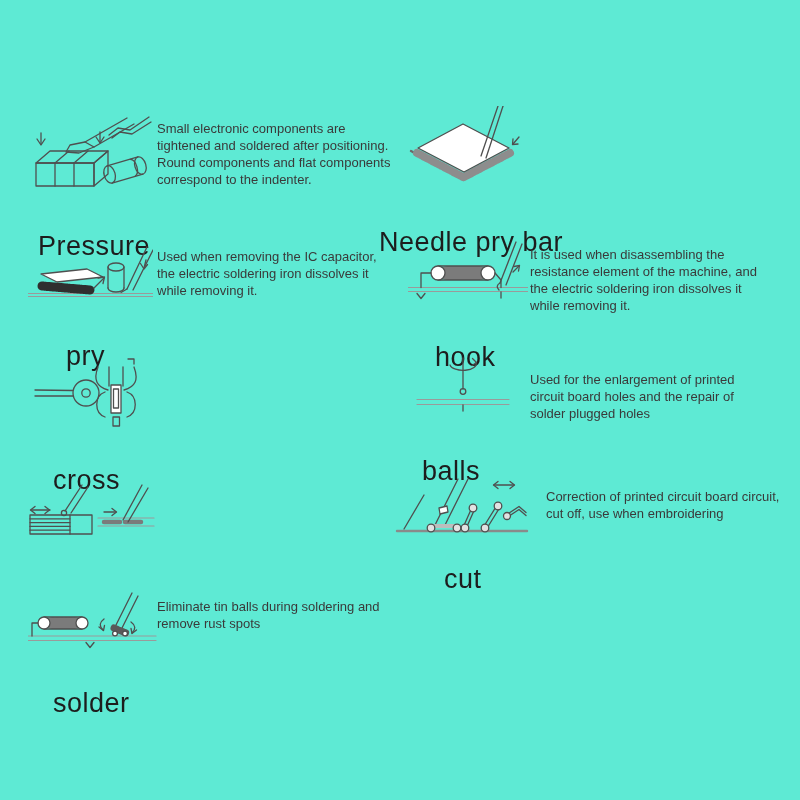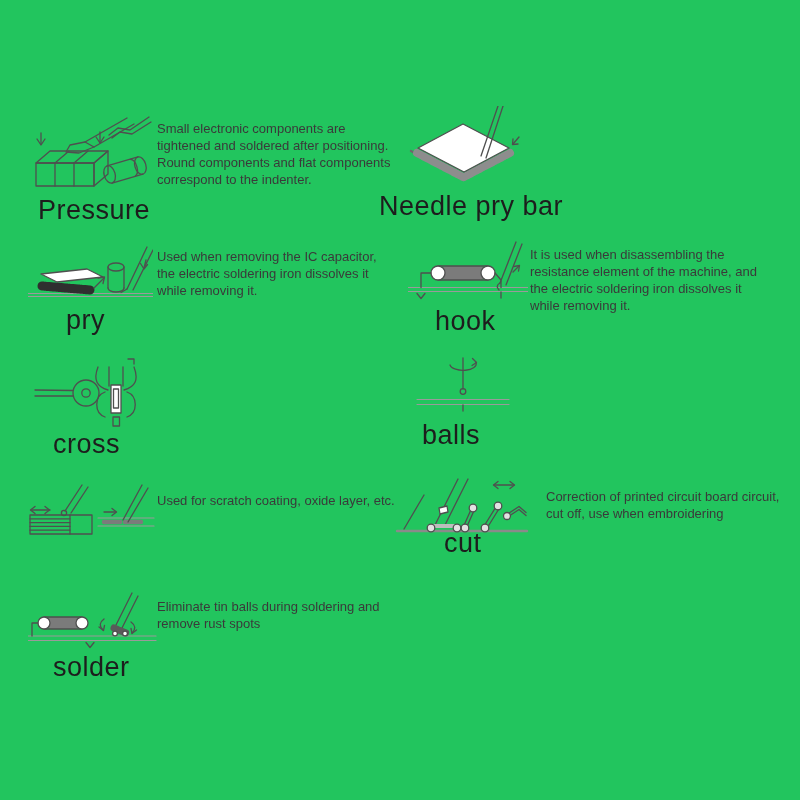--- a/index.html
+++ b/index.html
@@ -1,26 +1,26 @@
 <!DOCTYPE html>
 <html><head>
 <meta charset="utf-8">
 <style>
   html,body{margin:0;padding:0;background:#ffffff;}
   #canvas{
-    position:relative;width:800px;height:800px;background:#22c55e;overflow:hidden;
+    position:relative;width:800px;height:800px;background:#5eead4;overflow:hidden;
     font-family:"Liberation Sans", sans-serif;
   }
   .illus{position:absolute;}
   .desc{
     position:absolute;font-size:13px;line-height:17px;color:#3a3a3a;
     white-space:pre-line;letter-spacing:0;
   }
   .tool-label{
-    position:absolute;font-size:27px;color:#1d1d1d;letter-spacing:0.5px;
+    position:absolute;font-size:27px;color:#1d1d1d;letter-spacing:0.5px;margin-top:36px;
   }
   svg .thin{stroke:#9a9a9a;stroke-width:1.2;}
 </style>
 </head>
 <body>
 
 <div id="canvas">
 
   <svg class="illus" style="left:28px;top:113px" width="125" height="80" viewBox="0 0 125 80">
     <g stroke="#4f4f4f" stroke-width="1.3" fill="none" stroke-linejoin="round" stroke-linecap="round">
@@ -144,20 +144,23 @@
     <g stroke="#4f4f4f" stroke-width="1.3" fill="none" stroke-linejoin="round" stroke-linecap="round">
       <path d="M37,13 A13,6.5 0 1 0 63,10.5"></path>
       <polyline points="59.5,6.5 63.5,10.5 59,13.5"></polyline>
       <line x1="50" y1="6" x2="50" y2="37"></line>
       <circle cx="50" cy="39.5" r="2.8"></circle>
       <line class="thin" x1="4" y1="47.5" x2="96" y2="47.5"></line>
       <line class="thin" x1="4" y1="52.5" x2="96" y2="52.5"></line>
       <line x1="50" y1="53" x2="50" y2="59"></line>
     </g>
   </svg>
+  <div class="desc" style="left:530px;top:371px;width:262px">Used for the enlargement of printed
+circuit board holes and the repair of
+solder plugged holes</div>
   <div class="tool-label" style="left:422px;top:420px">balls</div>
 
   <svg class="illus" style="left:28px;top:484px" width="130" height="58" viewBox="0 0 130 58">
     <g stroke="#4f4f4f" stroke-width="1.3" fill="none" stroke-linejoin="round" stroke-linecap="round">
       <rect x="2" y="31" width="62" height="19"></rect>
       <line x1="2" y1="34.8" x2="42" y2="34.8"></line>
         <line x1="2" y1="38.6" x2="42" y2="38.6"></line>
       <line x1="2" y1="42.4" x2="42" y2="42.4"></line>
         <line x1="2" y1="46.2" x2="42" y2="46.2"></line>
       <line x1="42" y1="31" x2="42" y2="50"></line>
@@ -170,21 +173,20 @@
       <line class="thin" x1="70" y1="34" x2="126" y2="34"></line>
       <line x1="76" y1="38" x2="92" y2="38" stroke="#7b7b7b" stroke-width="4.5"></line>
       <line x1="97" y1="38" x2="113" y2="38" stroke="#7b7b7b" stroke-width="4.5"></line>
       <line class="thin" x1="70" y1="42" x2="126" y2="42"></line>
       <line x1="114" y1="1" x2="95" y2="36"></line>
         <line x1="120" y1="4" x2="100" y2="38"></line>
       <line x1="76" y1="28" x2="88" y2="28"></line>
         <polyline points="84,24.5 88.5,28 84,31.5"></polyline>
     </g>
   </svg>
-  <div class="desc" style="left:157px;top:492px;width:280px">Used for scratch coating, oxide layer, etc.</div>
 
   <svg class="illus" style="left:395px;top:478px" width="135" height="68" viewBox="0 0 135 68">
     <g stroke="#4f4f4f" stroke-width="1.3" fill="none" stroke-linejoin="round" stroke-linecap="round">
       <line x1="2" y1="53" x2="132" y2="53" stroke="#8a8a8a" stroke-width="2.4"></line>
       <line x1="9" y1="51" x2="29" y2="17"></line>
       <line x1="63" y1="1" x2="39" y2="49"></line>
         <line x1="73" y1="1" x2="49" y2="49"></line>
       <polygon points="44,30 52,28 53,34 45,36" fill="#ffffff"></polygon>
       <line x1="36" y1="48" x2="62" y2="48" stroke="#bdbdbd" stroke-width="4"></line>
       <circle cx="36" cy="50" r="3.8" fill="#e2e2e2"></circle>

